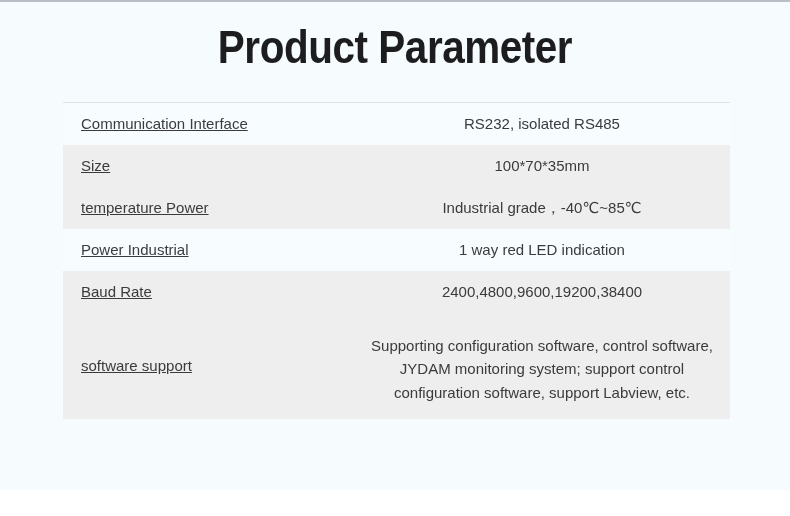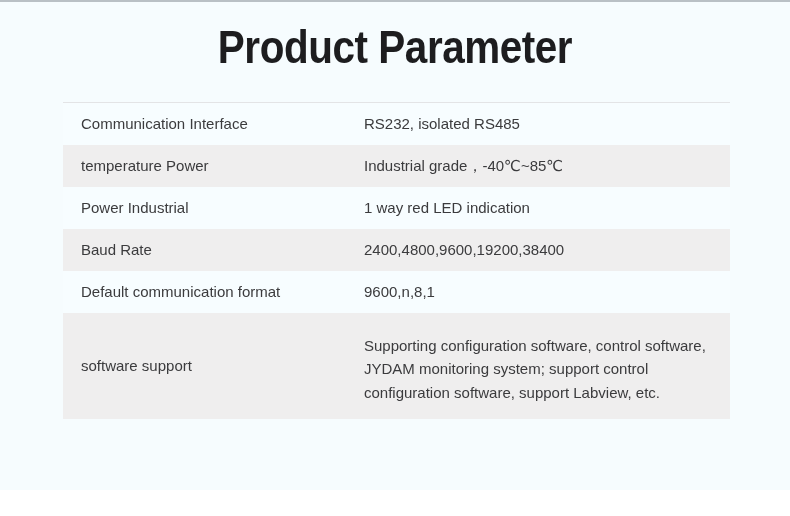--- a/index.html
+++ b/index.html
@@ -72,26 +72,28 @@
     color: #3b3b3d;
     line-height: 1.55;
     font-family: "Liberation Sans", "DejaVu Sans", sans-serif;
   }
 
   #param-table td.cell-label {
     width: 275px;
     padding-left: 18px;
     padding-right: 8px;
     height: 42px;
+    text-decoration: underline;
   }
 
   #param-table td.cell-value {
     padding-left: 0px;
     padding-right: 10px;
     height: 42px;
+    text-align: center;
   }
 
   #param-table tr.row-tall td.cell-label,
   #param-table tr.row-tall td.cell-value {
     height: 88px;
   }
 
   #param-table tr.row-tall td.cell-value {
     padding-top: 12px;
     padding-bottom: 6px;
@@ -111,41 +113,41 @@
   <div id="page-title">Product Parameter</div>
 
   <table id="param-table">
     <tbody>
 
       <tr class="row-light">
         <td class="cell-label">Communication Interface</td>
         <td class="cell-value">RS232, isolated RS485</td>
       </tr>
 
+      <tr class="row-dark">
+        <td class="cell-label">Size</td>
+        <td class="cell-value">100*70*35mm</td>
+      </tr>
 
 
       <tr class="row-dark">
         <td class="cell-label">temperature Power</td>
         <td class="cell-value indent-value">Industrial grade，-40℃~85℃</td>
       </tr>
 
       <tr class="row-light">
         <td class="cell-label">Power Industrial</td>
         <td class="cell-value">1 way red LED indication</td>
       </tr>
 
       <tr class="row-dark">
         <td class="cell-label">Baud Rate</td>
         <td class="cell-value">2400,4800,9600,19200,38400</td>
       </tr>
 
-      <tr class="row-light">
-        <td class="cell-label">Default communication format</td>
-        <td class="cell-value">9600,n,8,1</td>
-      </tr>
 
       <tr class="row-dark row-tall">
         <td class="cell-label">software support</td>
         <td class="cell-value indent-value">
           <span class="value-line">Supporting configuration software, control software,</span>
           <span class="value-line">JYDAM monitoring system; support control</span>
           <span class="value-line">configuration software, support Labview, etc.</span>
         </td>
       </tr>
 

